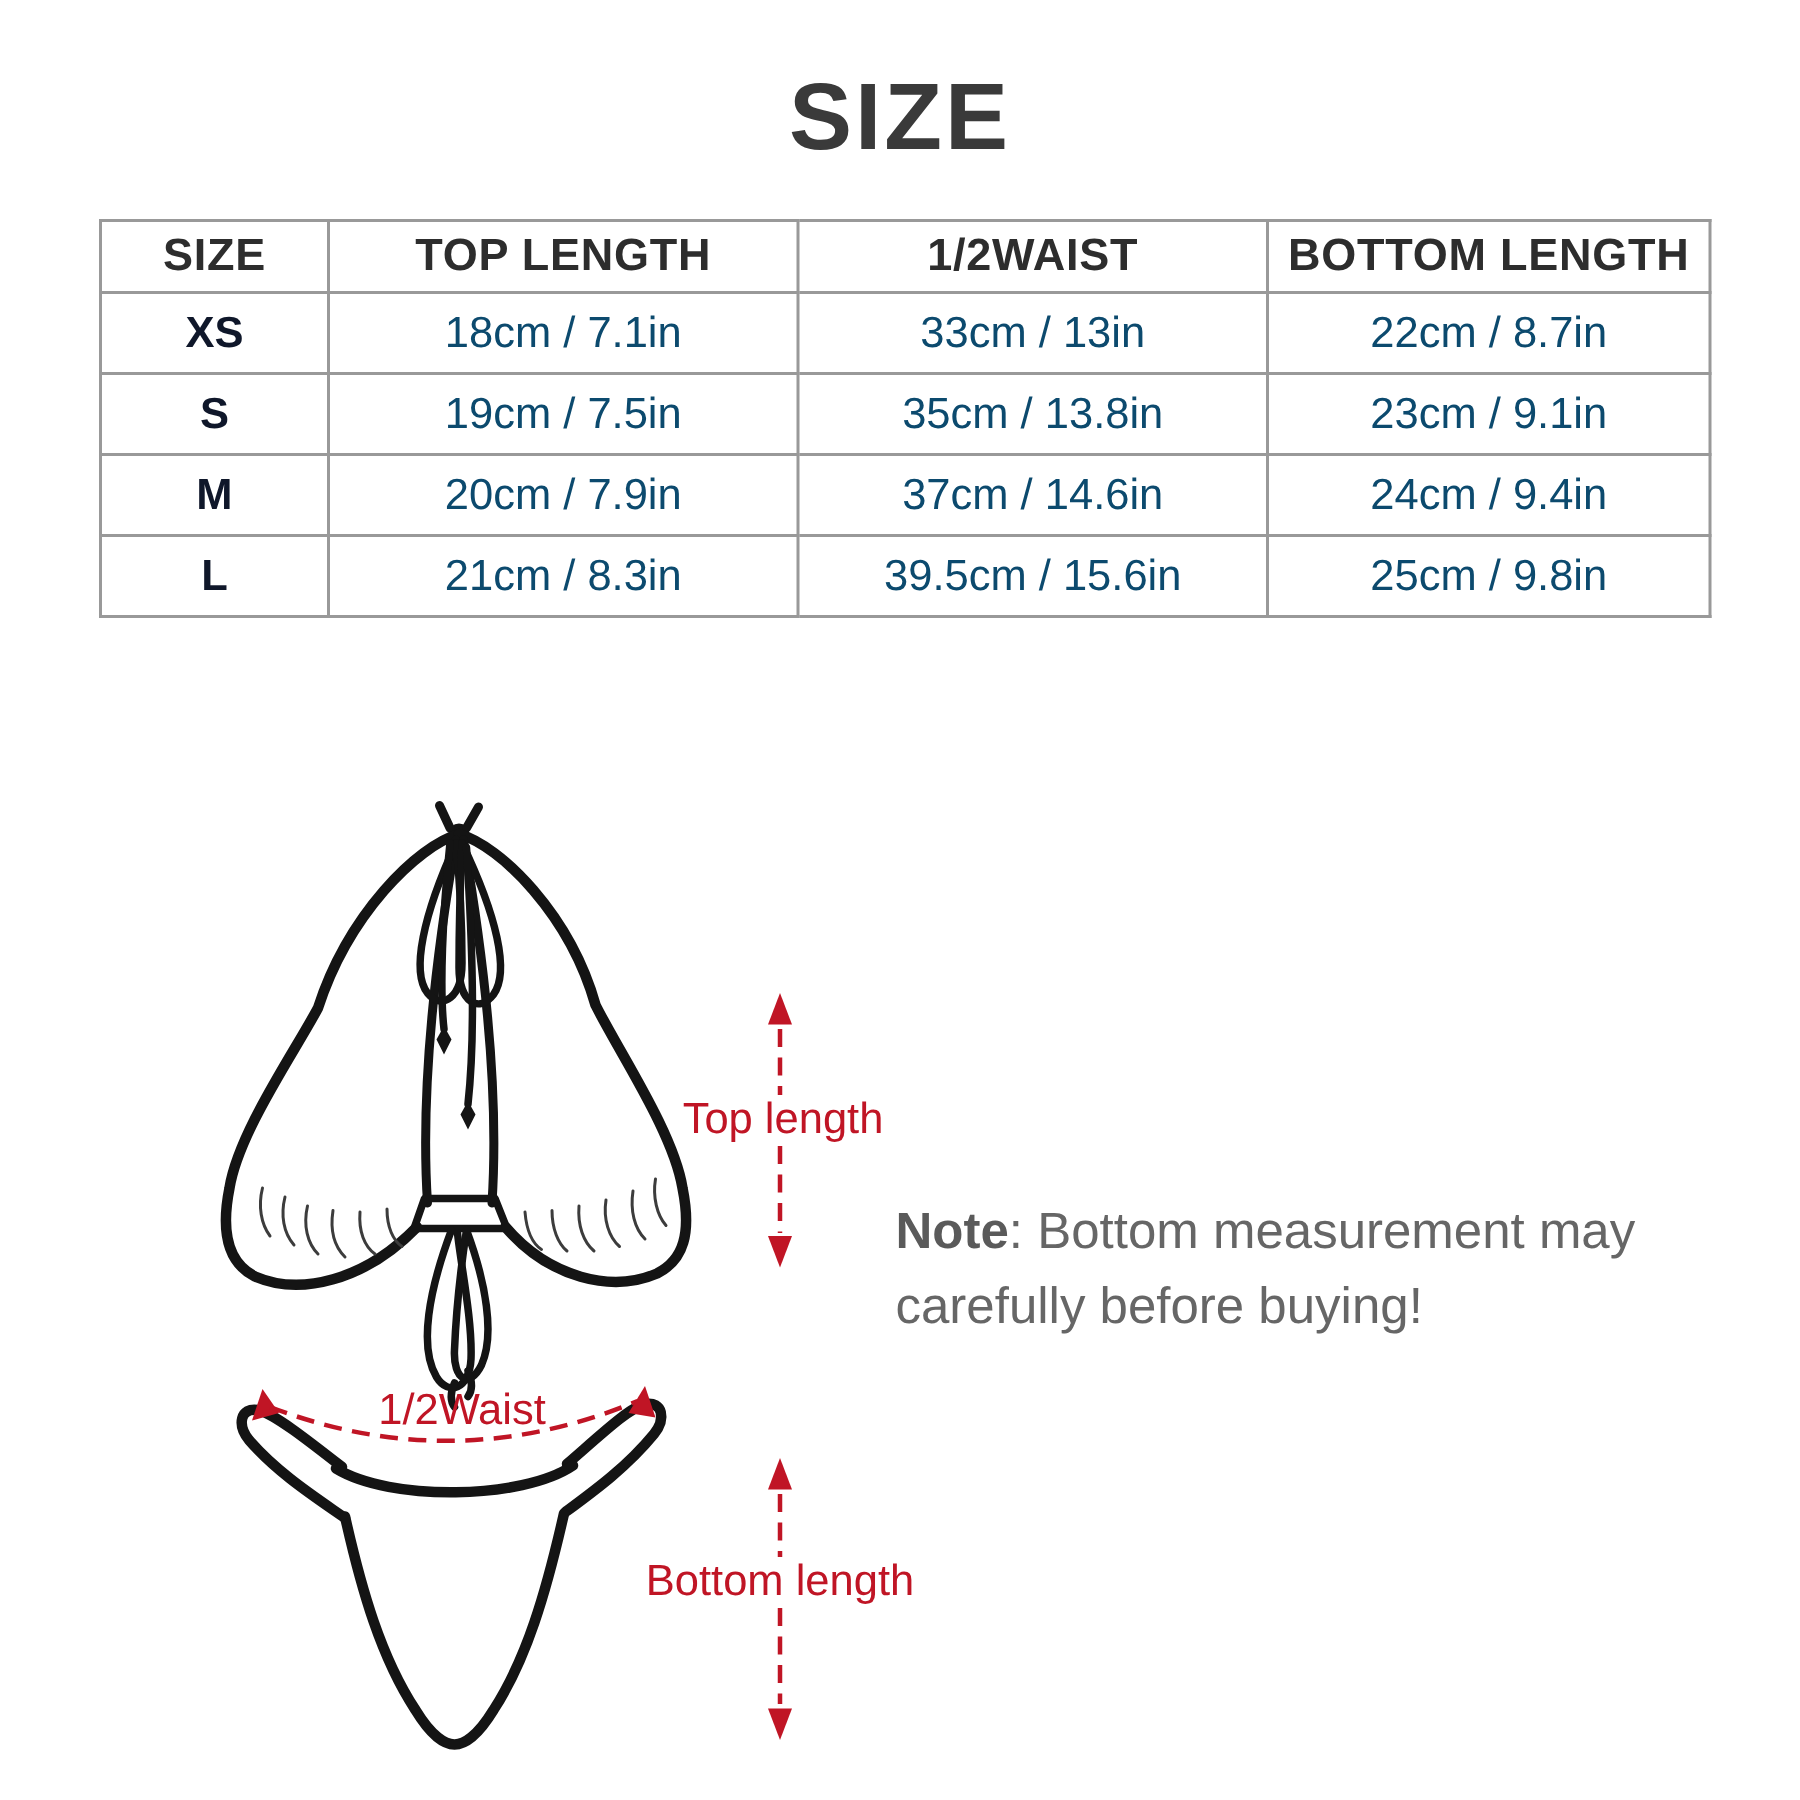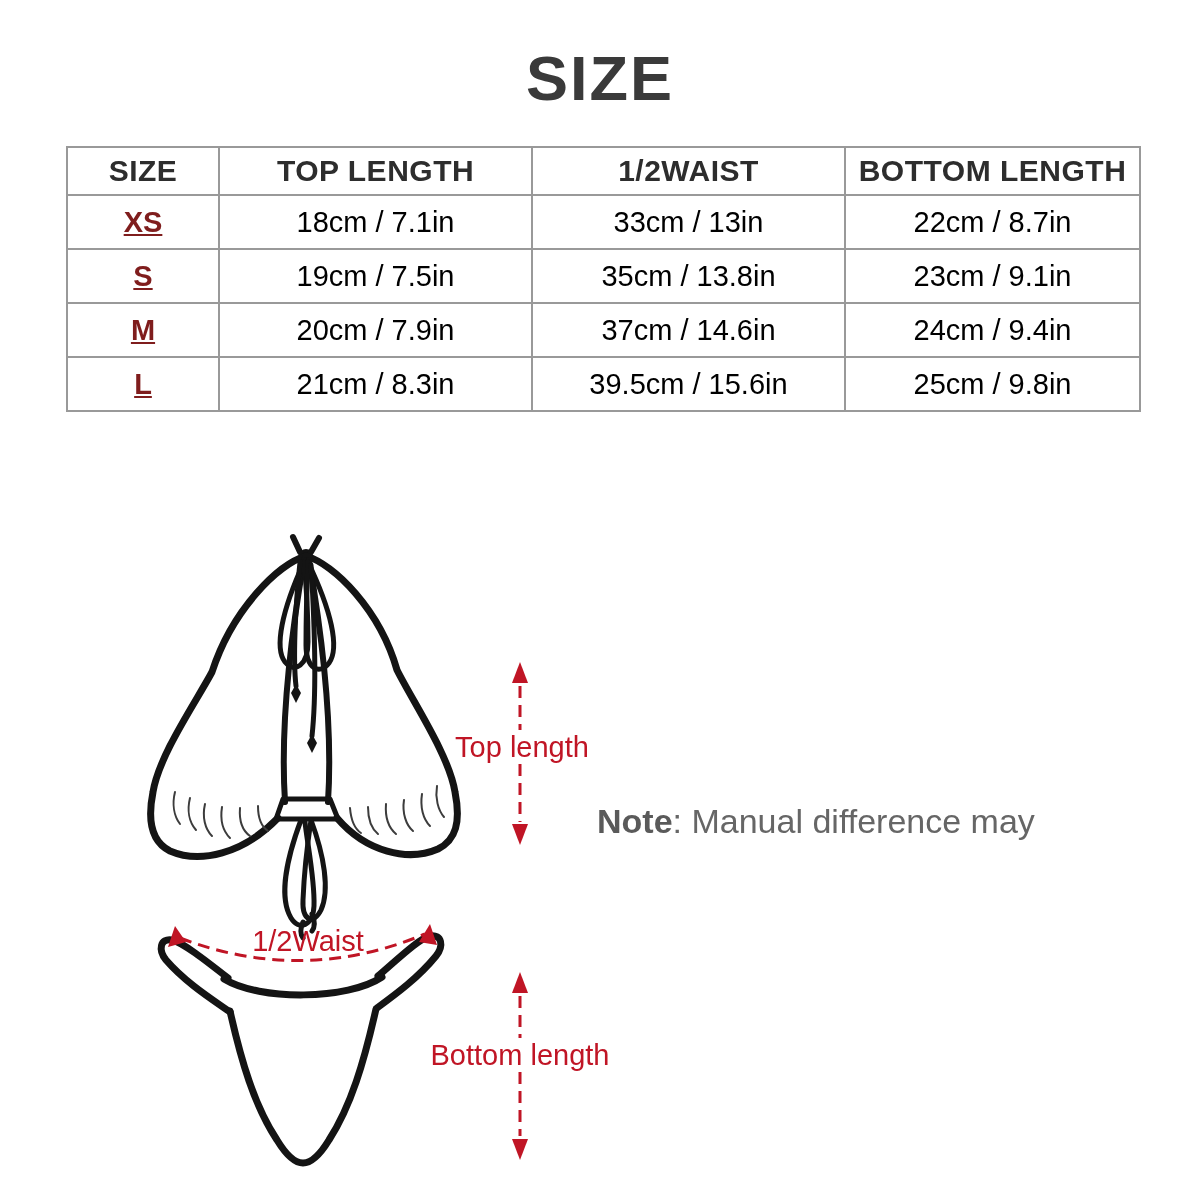--- a/index.html
+++ b/index.html
@@ -11,22 +11,22 @@
   .title{position:absolute;left:0;right:0;top:42px;text-align:center;
          font-size:63px;font-weight:bold;color:#3a3a3a;letter-spacing:2px;}
 
   
   table.size-table{position:absolute;left:66px;top:146px;width:1073px;
          border-collapse:collapse;table-layout:fixed;}
   table.size-table th, table.size-table td{
          border:2px solid var(--table-border,#999);text-align:center;vertical-align:middle;
          padding:0;background:#fff;}
   table.size-table th{height:46px;font-size:30px;font-weight:bold;color:#2d2d2d;letter-spacing:.5px;}
-  table.size-table td{height:52px;font-size:29px;color:#000000;}
-  table.size-table td.size-col{font-weight:bold;color:#7f1d1d;text-decoration:underline;}
+  table.size-table td{height:52px;font-size:29px;color:#0c4a6e;}
+  table.size-table td.size-col{font-weight:bold;color:#0f172a;}
   col.c-size{width:152px;} col.c-top{width:313px;} col.c-waist{width:313px;} col.c-bottom{width:295px;}
 
   
   .diagram{position:absolute;left:0;top:530px;width:1200px;height:670px;}
   .diagram svg{position:absolute;left:0;top:0;}
   .garment{fill:none;stroke:#141414;stroke-width:7;stroke-linecap:round;stroke-linejoin:round;}
   .garment.mid{stroke-width:6;}
   .garment.thin{stroke-width:5;}
   .hatch{fill:none;stroke:#3c3c3c;stroke-width:2;stroke-linecap:round;}
   .ink-fill{fill:#141414;stroke:none;}
@@ -172,16 +172,17 @@
         <path class="red-fill" d="M 520 630 L 512 609 L 528 609 Z"></path>
       </g>
     </svg>
 
     <div class="red-label" style="left:522px; top:217px;">Top length</div>
     <div class="red-label" style="left:308px; top:411px;">1/2Waist</div>
     <div class="red-label" style="left:520px; top:525px;">Bottom length</div>
   </div>
 
   <div class="note">
-    <div><span class="note-label">Note</span><span>: Manual difference may</span></div>
+    <div><span class="note-label">Note</span><span>: Bottom measurement may</span></div>
+    <div>carefully before buying!</div>
   </div>
 
 </div>
 
 </body></html>

